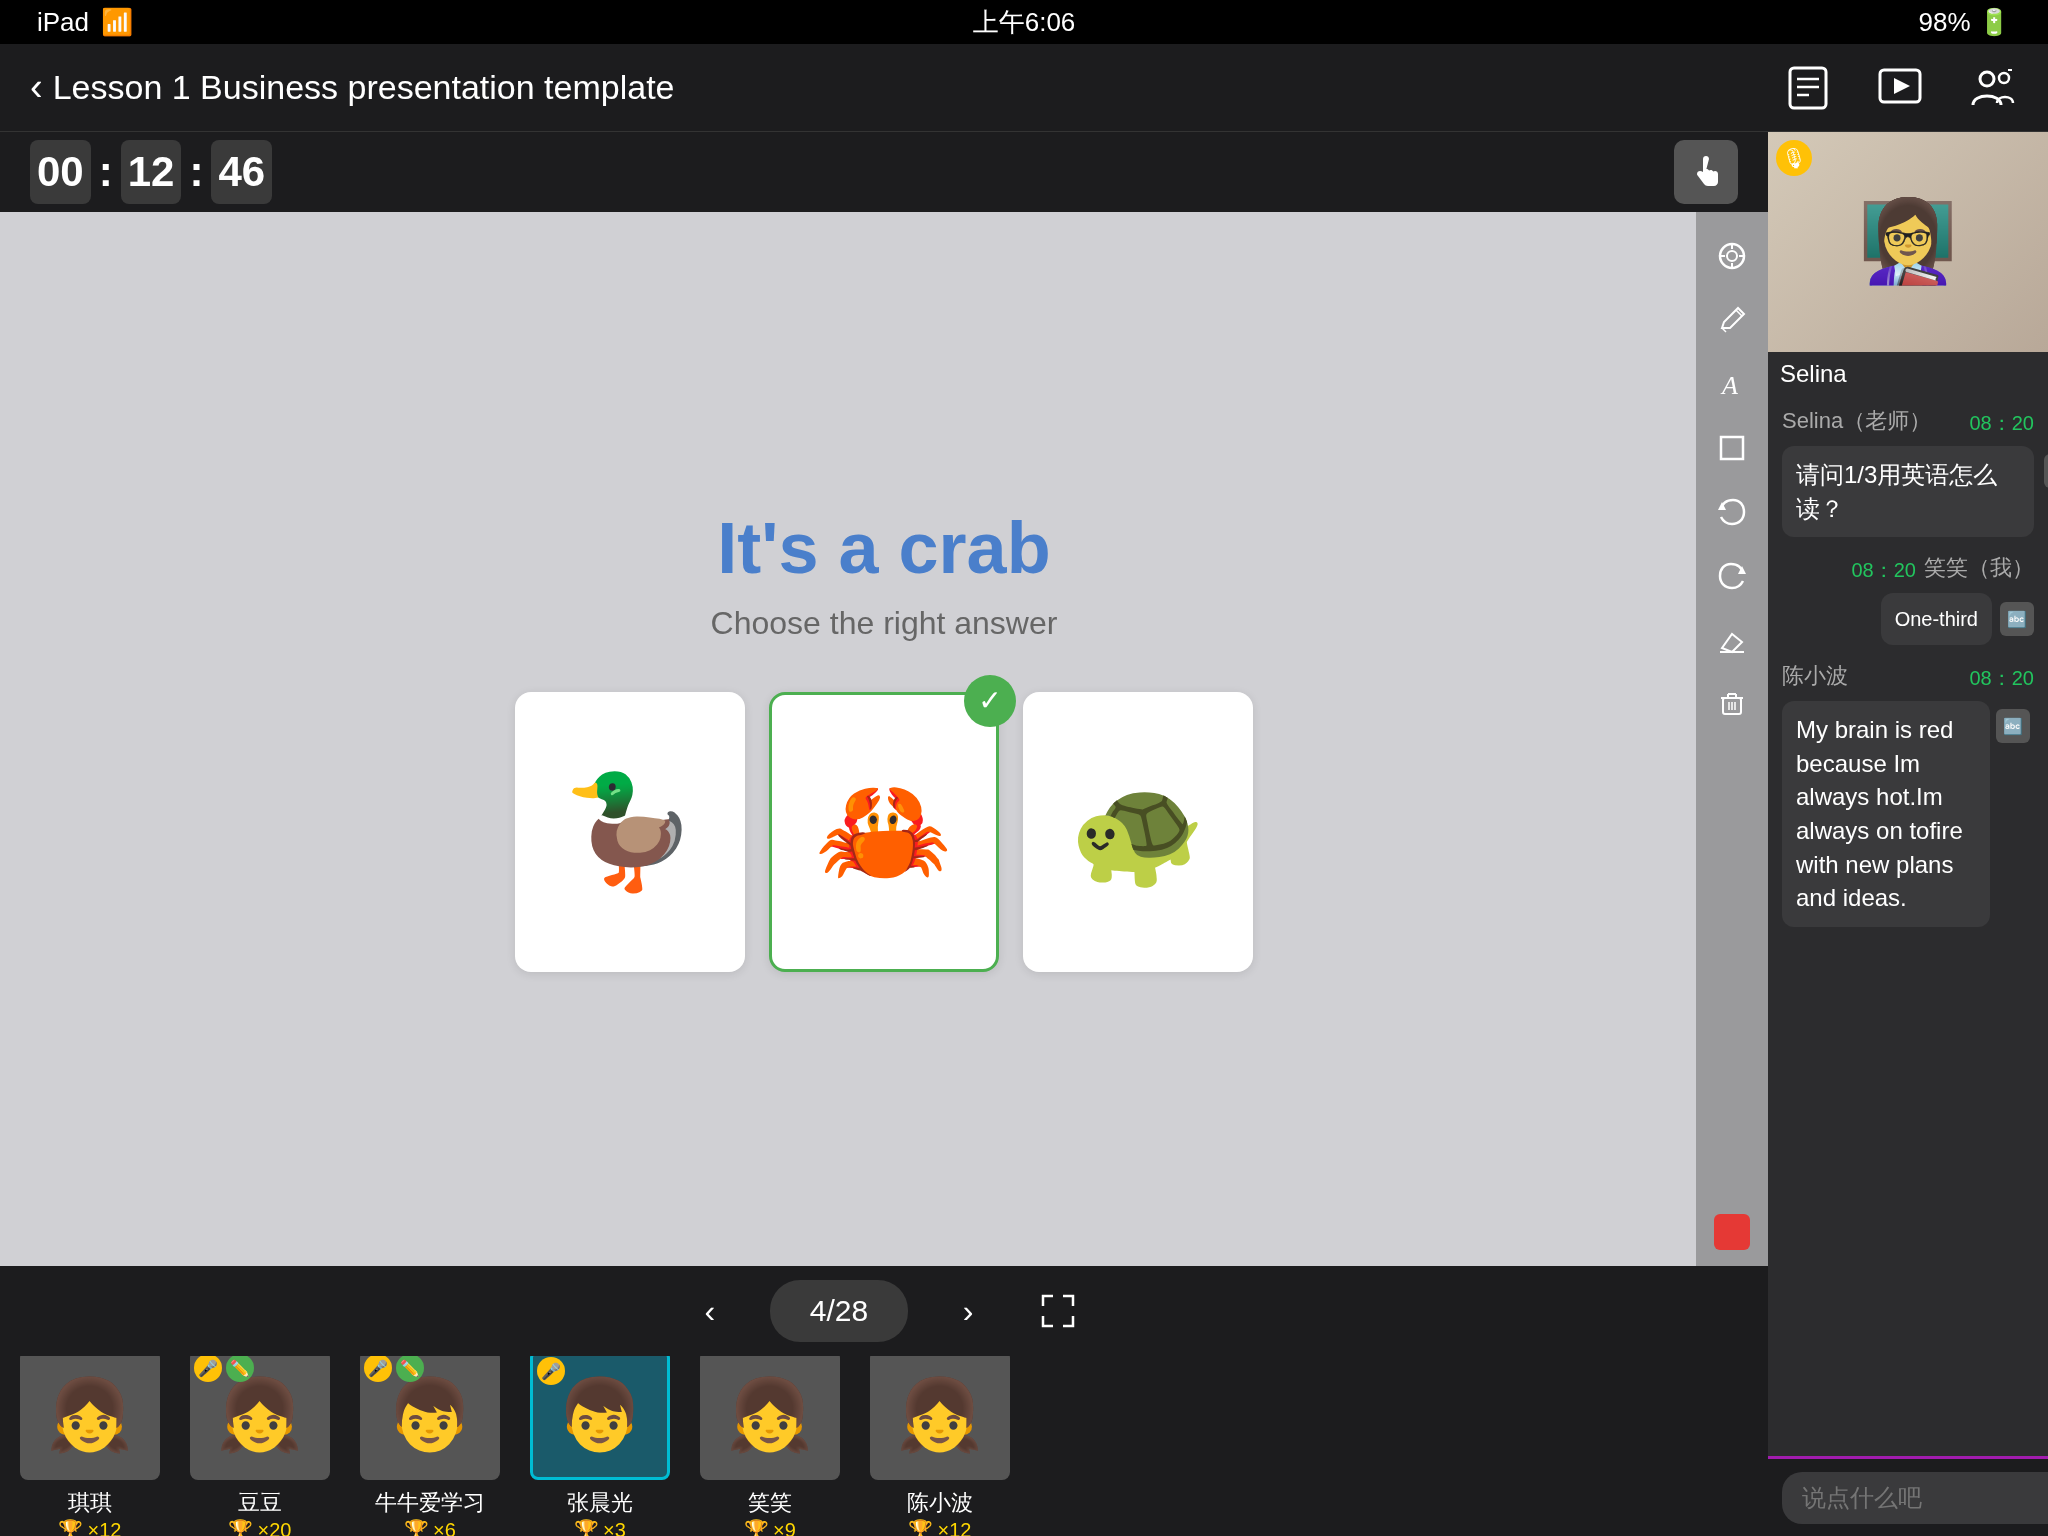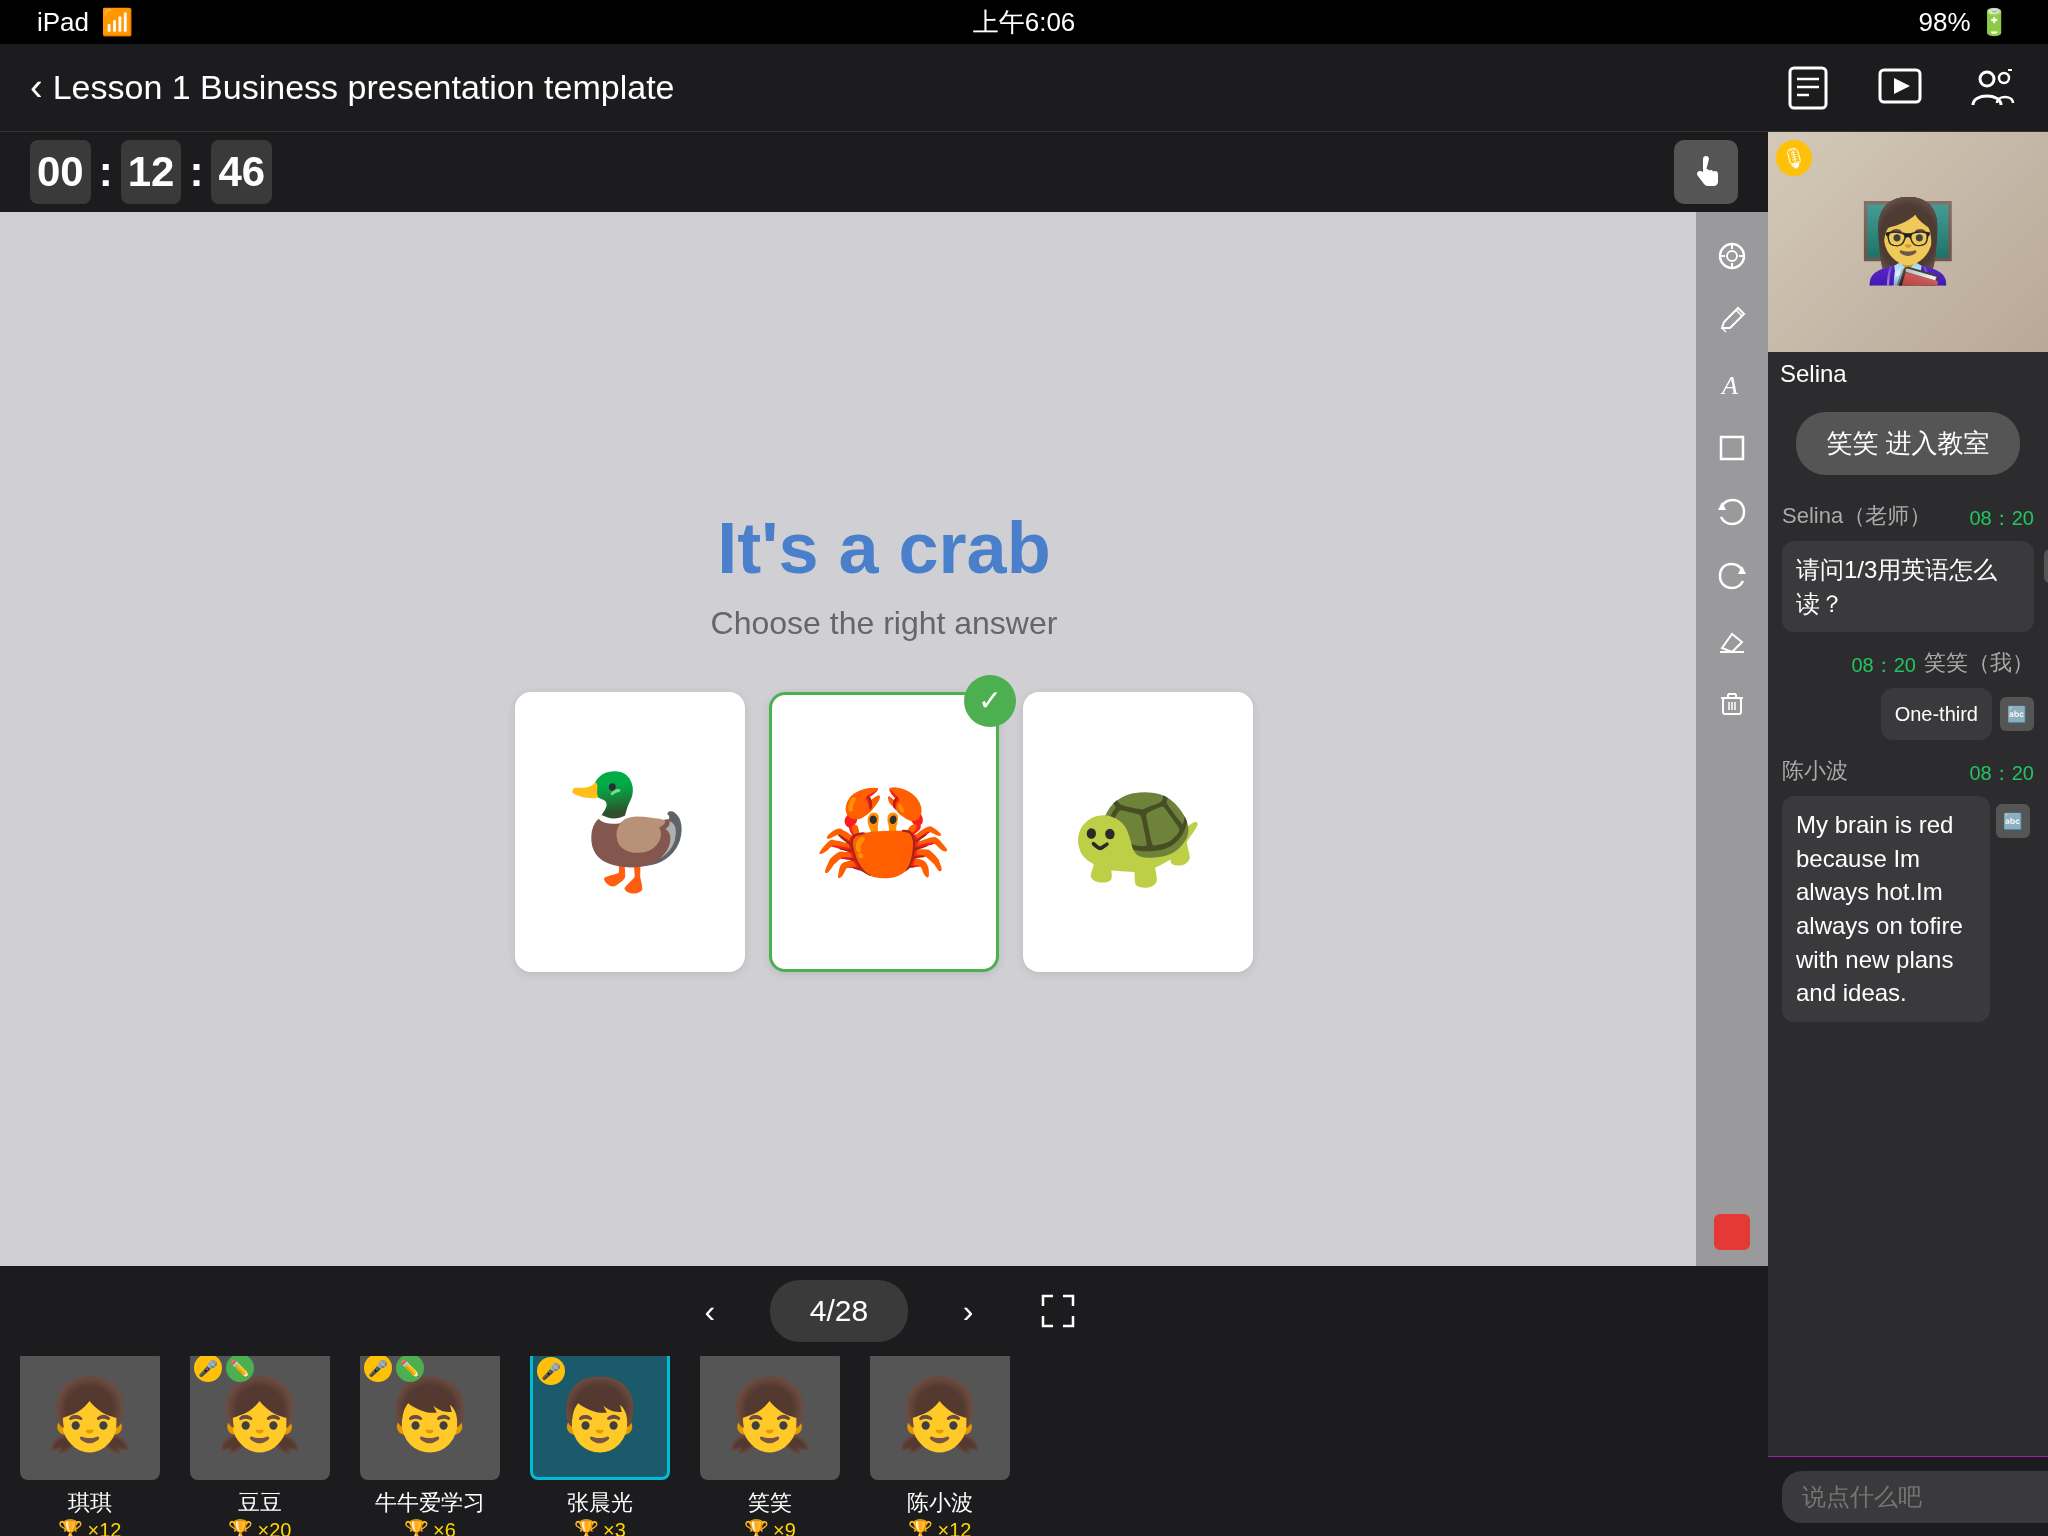--- a/index.html
+++ b/index.html
@@ -407,21 +407,21 @@
     }
 
     
     .chat-input-area {
       height: 80px;
       background: #1c1c1e;
       display: flex;
       align-items: center;
       padding: 0 14px;
       gap: 12px;
-      border-top: 1px solid #a21caf;
+      border-top: 3px solid #a21caf;
     }
     .chat-input {
       flex: 1;
       background: #3a3a3c;
       border: none;
       border-radius: 20px;
       padding: 12px 20px;
       font-size: 24px;
       color: #aaa;
       outline: none;
@@ -673,23 +673,20 @@
   <div class="right-sidebar">
 
     <div class="video-area">
       <div class="video-placeholder">
         <span style="font-size:80px; filter:grayscale(0.3);">👩‍🏫</span>
       </div>
       <div class="mic-indicator">🎙</div>
     </div>
     <div class="teacher-name">Selina</div>
 
-    <div style="text-align:center; padding:6px 0;">
-      <span class="enter-classroom-btn">笑笑 进入教室</span>
-    </div>
 
     <div class="chat-area">
 
       <div class="chat-message">
         <div style="display:flex; justify-content:space-between; align-items:center; margin-bottom:6px;">
           <span class="chat-sender">Selina（老师）</span>
           <span class="chat-time">08：20</span>
         </div>
         <div style="position:relative; display:inline-block; width:100%;">
           <div class="chat-bubble">请问1/3用英语怎么读？</div>

